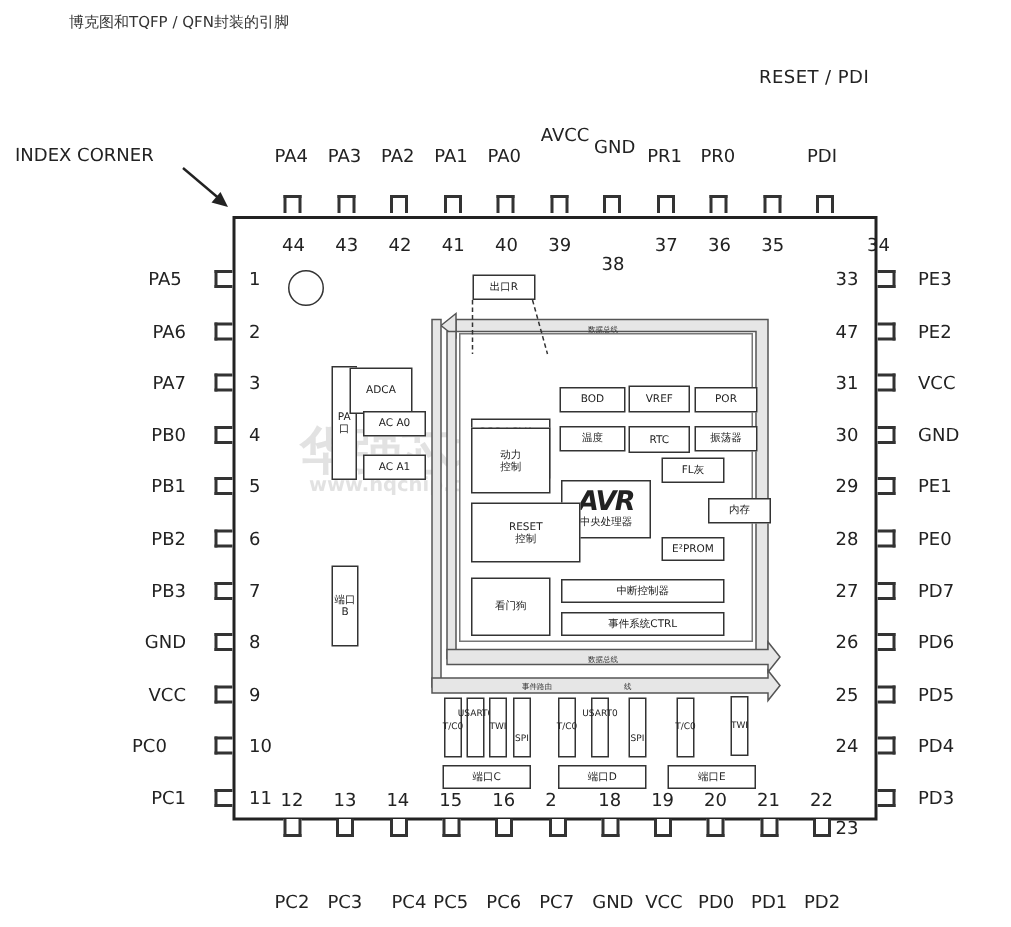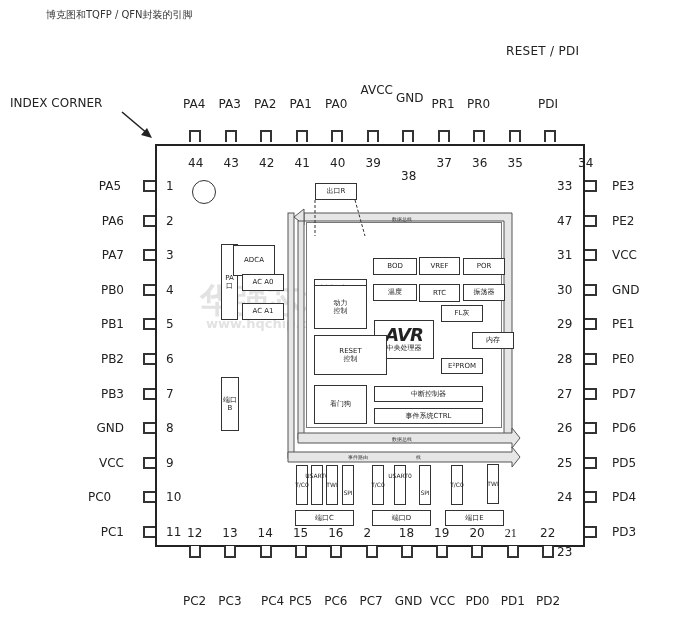--- a/index.html
+++ b/index.html
@@ -128,21 +128,21 @@
     <div class="pin bottom" style="left:400.79999999999995px;top:546px;"></div>
     <div class="pnum" style="left:398.79999999999995px;top:546px;transform:translateY(-20px);">18</div>
     <div class="plabel" style="left:394.79999999999995px;top:594px;">GND</div>
     <div class="pin bottom" style="left:436.09999999999997px;top:546px;"></div>
     <div class="pnum" style="left:434.09999999999997px;top:546px;transform:translateY(-20px);">19</div>
     <div class="plabel" style="left:430.09999999999997px;top:594px;">VCC</div>
     <div class="pin bottom" style="left:471.4px;top:546px;"></div>
     <div class="pnum" style="left:469.4px;top:546px;transform:translateY(-20px);">20</div>
     <div class="plabel" style="left:465.4px;top:594px;">PD0</div>
     <div class="pin bottom" style="left:506.70000000000005px;top:546px;"></div>
-    <div class="pnum" style="left:504.70000000000005px;top:546px;transform:translateY(-20px);font-family:Liberation Serif, serif;">21</div>
+    <div class="pnum" style="left:504.70000000000005px;top:546px;transform:translateY(-20px);">21</div>
     <div class="plabel" style="left:500.70000000000005px;top:594px;">PD1</div>
     <div class="pin bottom" style="left:542px;top:546px;"></div>
     <div class="pnum" style="left:540px;top:546px;transform:translateY(-20px);">22</div>
     <div class="plabel" style="left:536px;top:594px;">PD2</div>
     <div class="pin right" style="left:585px;top:180px;"></div>
     <div class="pnum" style="left:557px;top:179px;">33</div>
     <div class="plabel" style="left:612px;top:179px;">PE3</div>
     <div class="pin right" style="left:585px;top:214.6px;"></div>
     <div class="pnum" style="left:557px;top:213.6px;">47</div>
     <div class="plabel" style="left:612px;top:213.6px;">PE2</div>

